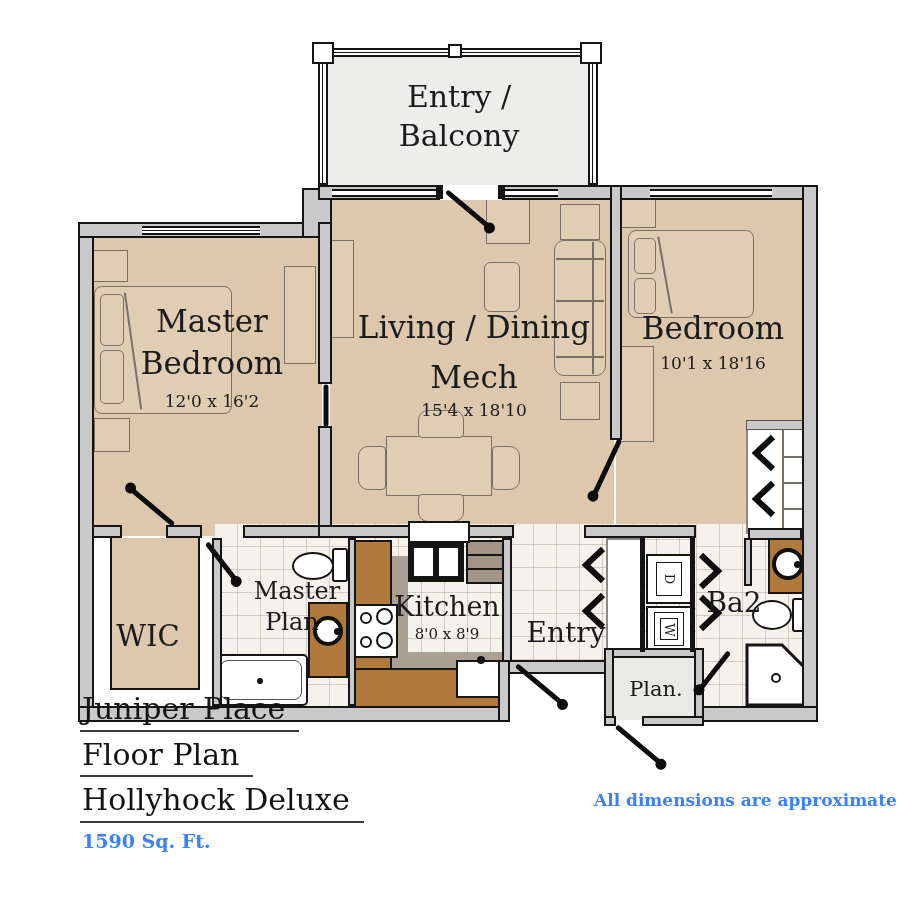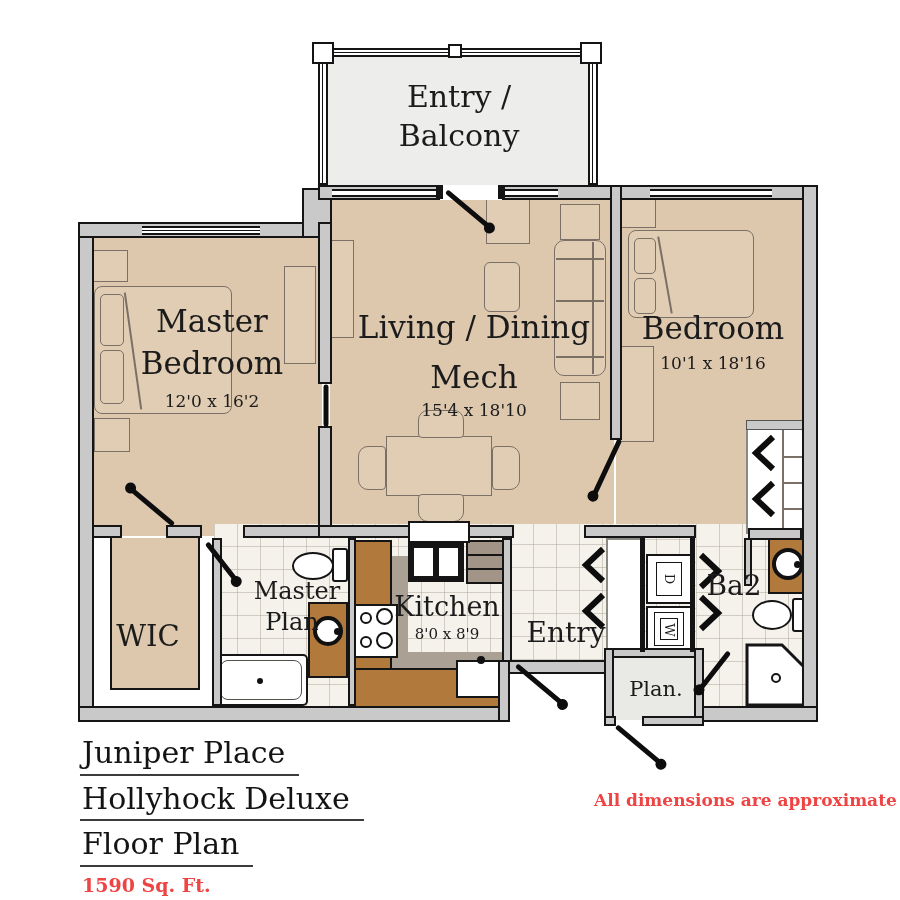--- a/index.html
+++ b/index.html
@@ -24,21 +24,21 @@
   .dot{position:absolute;background:#111;border-radius:50%;}
   .leaf{position:absolute;height:5px;background:#0d0d0d;border-radius:3px;transform-origin:2px 50%;}
   .leaf .knob{position:absolute;right:-6px;top:50%;width:11px;height:11px;border-radius:50%;background:#0d0d0d;transform:translateY(-50%);}
   .lbl{position:absolute;color:#1b1b1b;text-align:center;white-space:nowrap;transform:translate(-50%,-50%);line-height:1;}
   .big{font-size:31px;}
   .dim{font-size:17px;}
   .rot{transform:translate(-50%,-50%) rotate(90deg);font-size:13px;}
   .chev{position:absolute;}
   .shelfline{position:absolute;background:#7a7066;height:1.5px;}
   .tline{display:inline-block;font-size:30px;color:#141414;border-bottom:2px solid #3c3c3c;padding:0 14px 3px 2px;line-height:1.15;}
-  .navy{color:#ef4444;font-weight:bold;}
+  .navy{color:#3b82f6;font-weight:bold;}
   .divider{position:absolute;background:#7a7066;}
 </style>
 </head>
 <body>
 
 <div id="plan">
 
   <div class="abs" style="left:326px;top:54px;width:264px;height:131px;background:#ededeb;"></div>
   <div class="carpet" style="left:92px;top:236px;width:230px;height:300px;"></div>
   <div class="carpet" style="left:330px;top:198px;width:284px;height:338px;"></div>
@@ -243,25 +243,25 @@
 
   <div class="lbl" style="left:148px;top:636px;font-size:29px;">WIC</div>
 
   <div class="lbl" style="left:297px;top:591px;font-size:24px;">Master</div>
   <div class="lbl" style="left:292px;top:622px;font-size:24px;">Plan</div>
 
   <div class="lbl" style="left:447px;top:606px;font-size:27px;">Kitchen</div>
   <div class="lbl" style="left:447px;top:634px;font-size:15px;">8'0 x 8'9</div>
 
   <div class="lbl" style="left:566px;top:633px;font-size:28px;">Entry</div>
-  <div class="lbl" style="left:734px;top:586px;font-size:28px;">Ba2</div>
+  <div class="lbl" style="left:734px;top:603px;font-size:28px;">Ba2</div>
   <div class="lbl" style="left:656px;top:689px;font-size:21px;">Plan.</div>
 
-  <div class="abs" style="left:80px;top:736px;width:340px;">
+  <div class="abs" style="left:80px;top:692px;width:340px;">
     <div><span class="tline">Juniper Place</span></div>
+    <div style="margin-top:6px;"><span class="tline">Floor Plan</span></div>
     <div style="margin-top:6px;"><span class="tline">Hollyhock Deluxe</span></div>
-    <div style="margin-top:6px;"><span class="tline">Floor Plan</span></div>
     <div class="navy" style="margin-top:7px;font-size:19px;padding-left:2px;">1590 Sq. Ft.</div>
   </div>
 
   <div class="abs navy" style="left:594px;top:790px;font-size:17px;">All dimensions are approximate</div>
 
 </div>
 
 </body></html>

